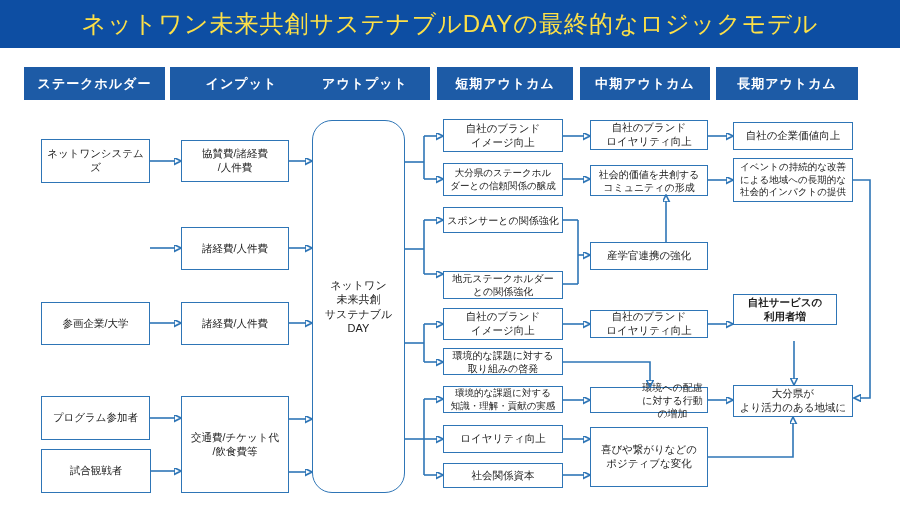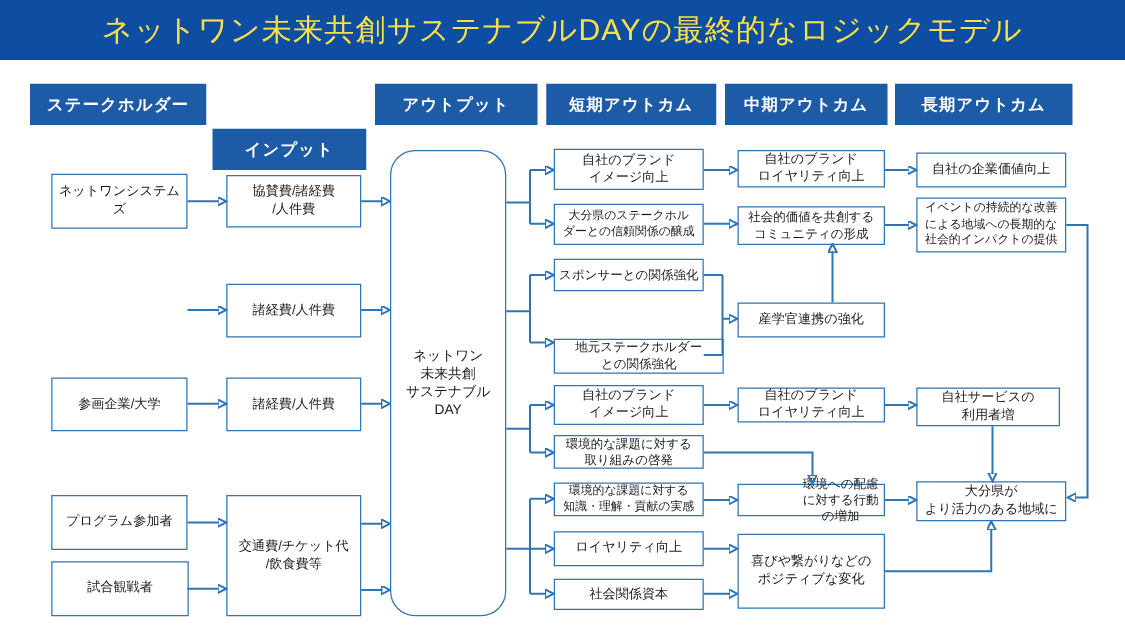--- a/index.html
+++ b/index.html
@@ -21,21 +21,21 @@
 </head>
 <body>
 
 <div id="stage">
 
   <div id="title-bar">
     <span>ネットワン未来共創サステナブルDAYの最終的なロジックモデル</span>
   </div>
 
   <div class="col-header" style="left:24px;top:67px;width:141px;">ステークホルダー</div>
-  <div class="col-header" style="left:170px;top:67px;width:123px;margin-top:36px;">インプット</div>
+  <div class="col-header" style="left:170px;top:67px;width:143px;">インプット</div>
   <div class="col-header" style="left:300px;top:67px;width:130px;">アウトプット</div>
   <div class="col-header" style="left:437px;top:67px;width:136px;">短期アウトカム</div>
   <div class="col-header" style="left:580px;top:67px;width:130px;">中期アウトカム</div>
   <div class="col-header" style="left:716px;top:67px;width:142px;">長期アウトカム</div>
 
   <div class="node" style="left:41px;top:139px;width:109px;height:44px;">ネットワンシステム
 ズ</div>
   <div class="node" style="left:41px;top:302px;width:109px;height:43px;">参画企業/大学</div>
   <div class="node" style="left:41px;top:396px;width:109px;height:44px;">プログラム参加者</div>
   <div class="node" style="left:41px;top:449px;width:110px;height:44px;">試合観戦者</div>
@@ -50,21 +50,21 @@
   <div class="node" style="left:312px;top:120px;width:93px;height:373px;font-size:11px;border-radius:20px;">ネットワン
 未来共創
 サステナブル
 DAY</div>
 
   <div class="node" style="left:443px;top:119px;width:120px;height:33px;">自社のブランド
 イメージ向上</div>
   <div class="node sm" style="left:443px;top:163px;width:120px;height:33px;">大分県のステークホル
 ダーとの信頼関係の醸成</div>
   <div class="node" style="left:443px;top:207px;width:120px;height:26px;font-size:10px;">スポンサーとの関係強化</div>
-  <div class="node" style="left:443px;top:271px;width:136px;height:28px;font-size:10px;">地元ステークホルダー
+  <div class="node" style="left:443px;top:271px;width:120px;height:28px;font-size:10px;">地元ステークホルダー
 との関係強化</div>
   <div class="node" style="left:443px;top:308px;width:120px;height:32px;">自社のブランド
 イメージ向上</div>
   <div class="node" style="left:443px;top:348px;width:120px;height:27px;font-size:10px;">環境的な課題に対する
 取り組みの啓発</div>
   <div class="node sm" style="left:443px;top:386px;width:120px;height:27px;">環境的な課題に対する
 知識・理解・貢献の実感</div>
   <div class="node" style="left:443px;top:425px;width:120px;height:28px;">ロイヤリティ向上</div>
   <div class="node" style="left:443px;top:463px;width:120px;height:25px;">社会関係資本</div>
 
@@ -77,21 +77,21 @@
 ロイヤリティ向上</div>
   <div class="node" style="left:590px;top:387px;width:118px;height:26px;font-size:10px;padding-left:48px;">環境への配慮
 に対する行動の増加</div>
   <div class="node" style="left:590px;top:427px;width:118px;height:60px;">喜びや繋がりなどの
 ポジティブな変化</div>
 
   <div class="node" style="left:733px;top:122px;width:120px;height:28px;">自社の企業価値向上</div>
   <div class="node sm" style="left:733px;top:158px;width:120px;height:44px;">イベントの持続的な改善
 による地域への長期的な
 社会的インパクトの提供</div>
-  <div class="node" style="left:733px;top:310px;width:115px;height:31px;">自社サービスの
+  <div class="node" style="left:733px;top:294px;width:104px;height:31px;font-weight:bold;">自社サービスの
 利用者増</div>
   <div class="node" style="left:733px;top:385px;width:120px;height:32px;">大分県が
 より活力のある地域に</div>
 
   <svg class="arrows" width="900" height="506" viewBox="0 0 900 506">
     <defs>
       <marker id="ah" markerWidth="8" markerHeight="8" refX="1" refY="3.5" orient="auto" markerUnits="userSpaceOnUse">
         <path d="M0,0 L7,3.5 L0,7 Z" fill="#2E75B6" stroke="none"></path>
       </marker>
     </defs>

